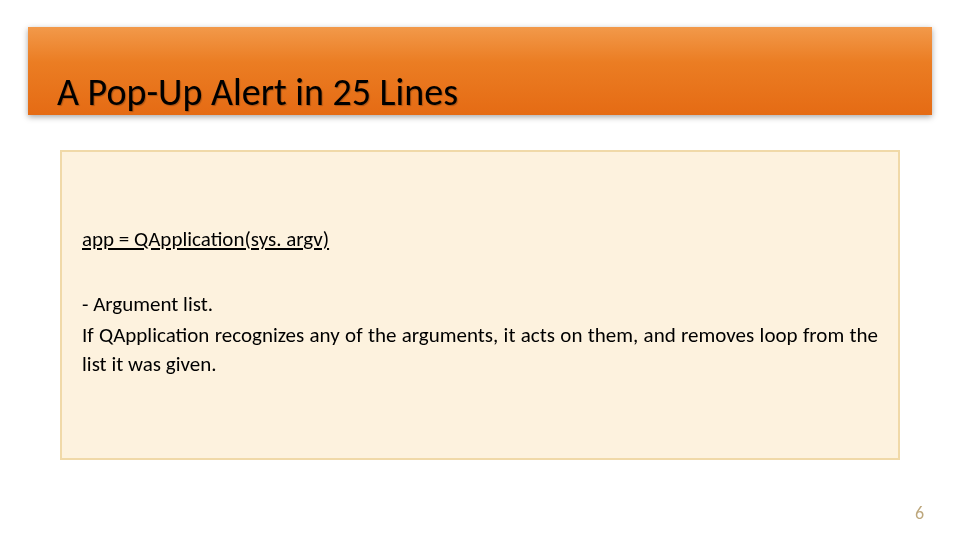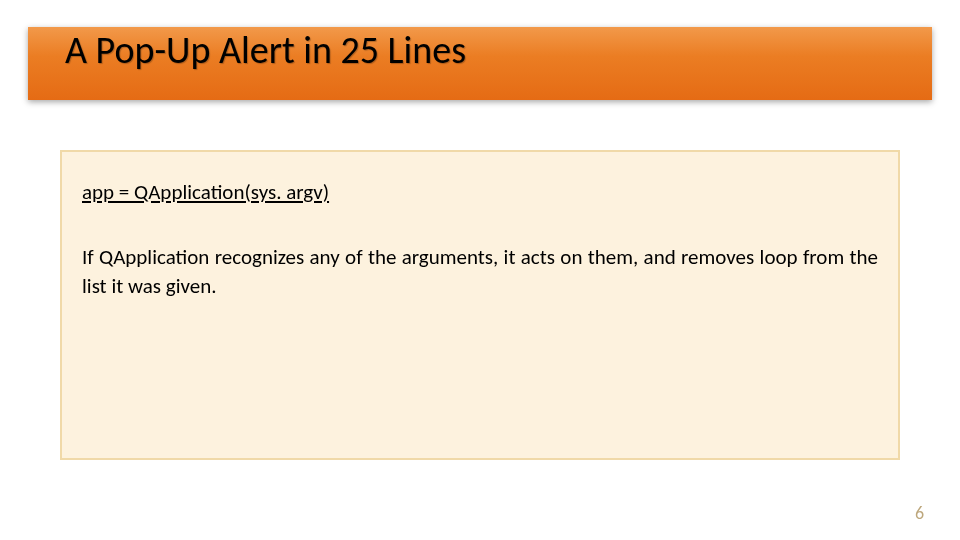--- a/index.html
+++ b/index.html
@@ -7,26 +7,26 @@
   body {
     background: #ffffff;
     font-family: Calibri, "Segoe UI", Arial, sans-serif;
     position: relative;
   }
   .title-bar {
     position: absolute;
     top: 27px;
     left: 28px;
     right: 28px;
-    height: 73px;
+    height: 88px;
     background: linear-gradient(to bottom, #f2994a 0%, #eb7d23 40%, #e56b14 100%);
     box-shadow: 0 2px 6px rgba(0,0,0,0.35);
     display: flex;
-    align-items: flex-start;
-    padding-left: 37px;
+    align-items: flex-end;
+    padding-left: 29px;
   }
   .title-bar h1 {
     font-size: 38px;
     font-weight: 400;
     color: #000;
     text-shadow: 1px 1px 1px rgba(0,0,0,0.25);
   }
   .content-panel {
     position: absolute;
     top: 150px;
@@ -36,20 +36,21 @@
     background: #fdf2de;
     border: 2px solid #f0d9a8;
     padding: 26px 20px 20px 20px;
     color: #000;
     font-size: 21px;
     line-height: 1.38;
   }
   .code-line {
     text-decoration: underline;
     margin-bottom: 36px;
+    margin-top: 47px;
   }
   .arg-head {
     margin-bottom: 2px;
   }
   .para {
     text-align: justify;
     margin-bottom: 6px;
   }
   .page-number {
     position: absolute;
@@ -61,16 +62,17 @@
 </style>
 </head>
 <body>
 
 <div class="title-bar">
   <h1>A Pop-Up Alert in 25 Lines</h1>
 </div>
 
 <div class="content-panel">
   <p class="code-line">app = QApplication(sys. argv)</p>
+  <p class="arg-head">- Argument list.</p>
   <p class="para">If QApplication recognizes any of the arguments, it acts on them, and removes loop from the list it was given.</p>
 </div>
 
 <div class="page-number">6</div>
 
 </body></html>

